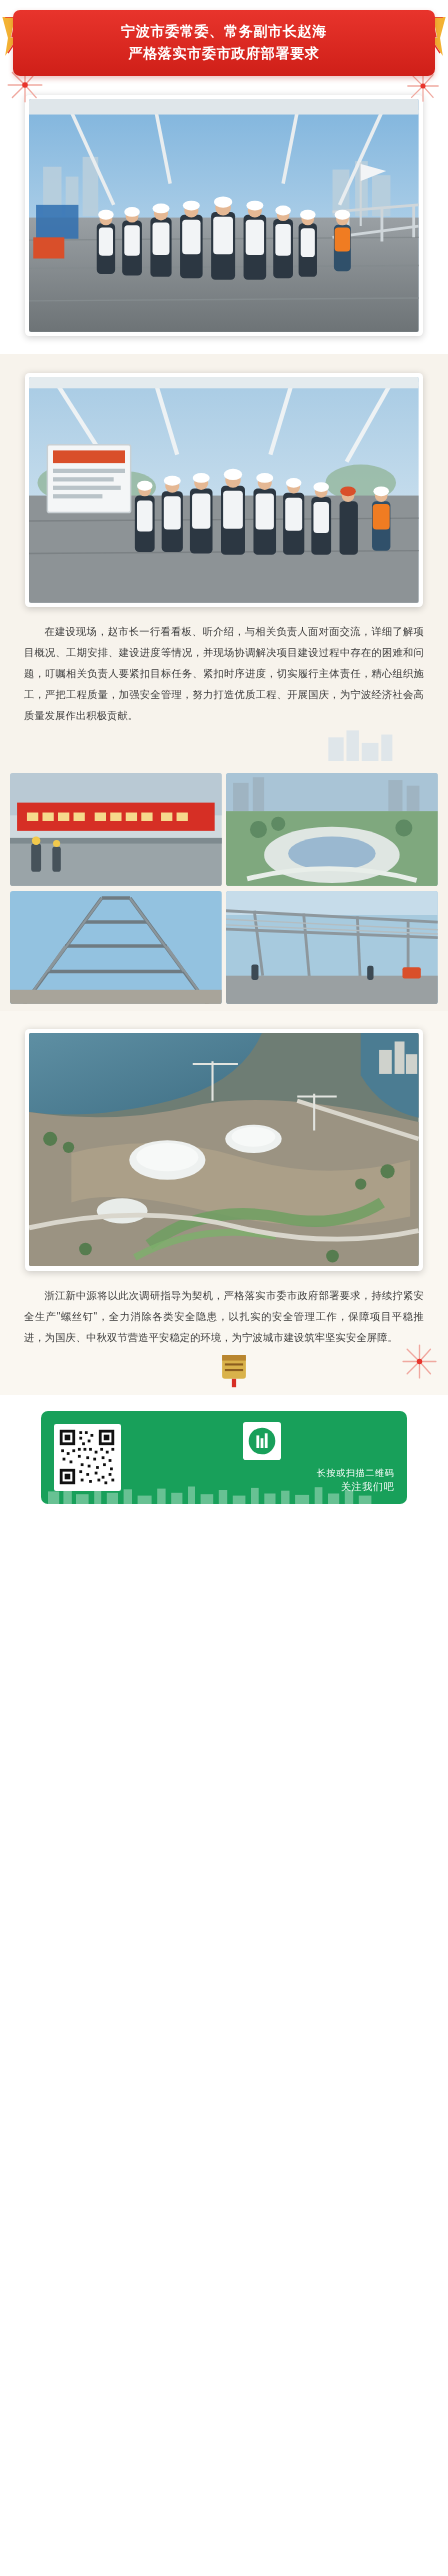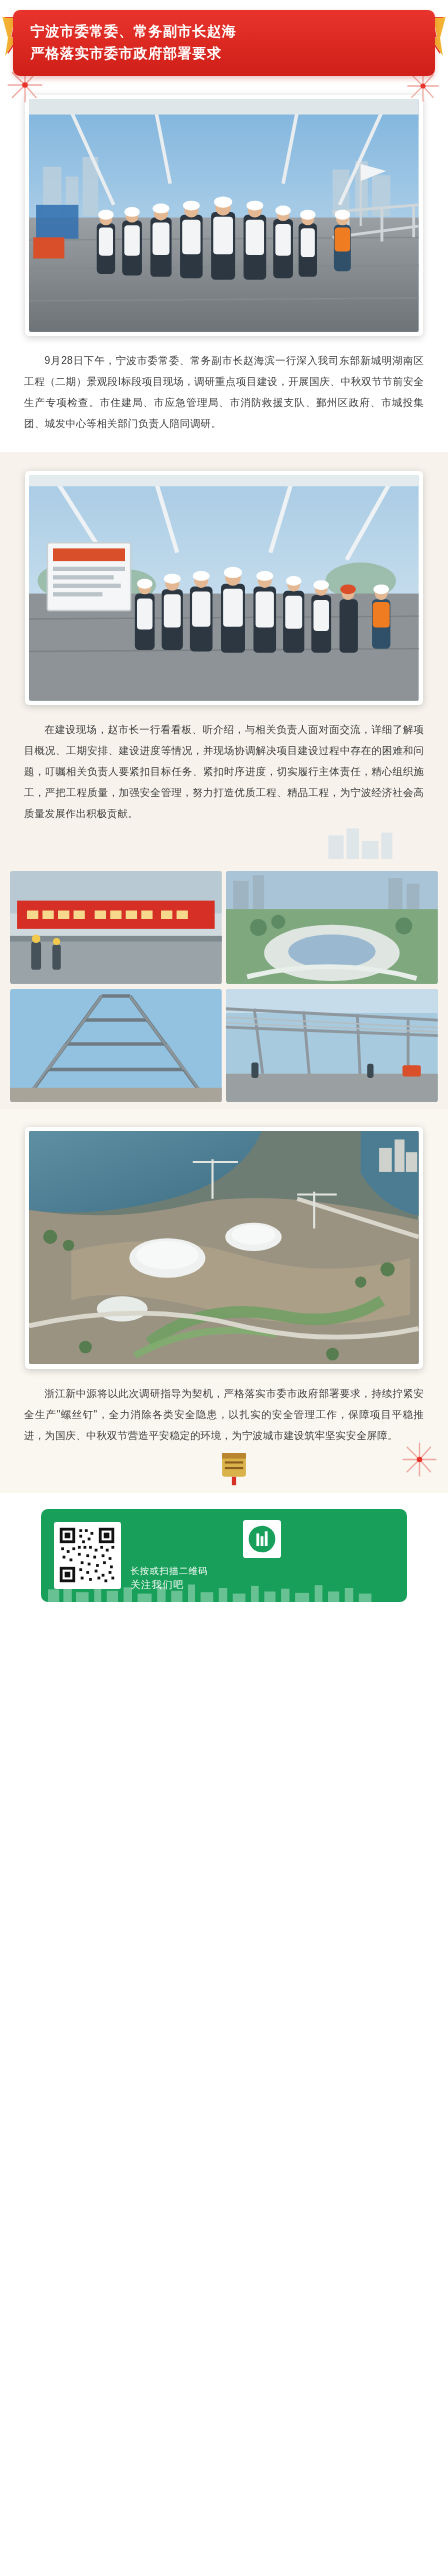--- a/index.html
+++ b/index.html
@@ -28,21 +28,21 @@
     background: linear-gradient(180deg, #e8342c 0%, #cf1f18 100%);
     border-radius: 7px;
     padding: 9.8px 18px 11.2px 18px;
     box-shadow: 0 2.1px 5.6px rgba(180,30,25,0.25);
     z-index: 3;
   }
   .title-banner .line {
     color: #fff;
     font-size: 14px;
     line-height: 22.4px;
-    text-align: left;
+    text-align: center;
     letter-spacing: 0.7px;
     font-weight: bold;
     white-space: nowrap;
   }
   .ribbon-left, .ribbon-right {
     position: absolute;
     top: 17px;
     width: 32px;
     height: 39px;
     z-index: 2;
@@ -128,21 +128,21 @@
     overflow: hidden;
   }
   .qr-box {
     width: 67px; height: 67px;
     background: #fff;
     border-radius: 2.1px;
     padding: 3.5px;
     flex: 0 0 auto;
     z-index: 2;
   }
-  .qr-right { z-index: 2; color: #fff; flex: 1; text-align: left; }
+  .qr-right { z-index: 2; color: #fff; flex: 1; text-align: right; }
   .qr-logo {
     width: 38px; height: 38px;
     background: #fff;
     border-radius: 2.8px;
     margin: 0 auto 5.6px auto;
     display: flex; align-items: center; justify-content: center;
   }
   .qr-line1 { font-size: 9px; line-height: 14px; letter-spacing: 0.7px; }
   .qr-line2 { font-size: 10px; line-height: 13.3px; letter-spacing: 0.7px; opacity: .95; }
   .qr-city {
@@ -314,21 +314,20 @@
           <ellipse cx="444" cy="164" rx="11" ry="7" fill="#fff"></ellipse>
         </g>
 
         <g>
           <line x1="470" y1="90" x2="470" y2="180" stroke="#cfd6da" stroke-width="3"></line>
           <path d="M470 92 L506 102 L470 116 Z" fill="#f2f4f6"></path>
         </g>
       </svg>
     </div>
 
-    <p class="body-text">9月28日下午，宁波市委常委、常务副市长赵海滨一行深入我司东部新城明湖南区工程（二期）景观段I标段项目现场，调研重点项目建设，开展国庆、中秋双节节前安全生产专项检查。市住建局、市应急管理局、市消防救援支队、鄞州区政府、市城投集团、城发中心等相关部门负责人陪同调研。</p>
   </div>
 
   <div class="sec-beige">
 
     <div class="photo-frame">
       <svg class="scene ph" viewBox="0 0 552 320">
         <defs>
           <linearGradient id="sky2" x1="0" y1="0" x2="0" y2="1">
             <stop offset="0%" stop-color="#a8cbe4"></stop>
               <stop offset="100%" stop-color="#dceaf3"></stop>
@@ -408,21 +407,21 @@
 
         <g>
           <rect x="486" y="176" width="26" height="70" rx="6" fill="#30506a"></rect>
           <rect x="487" y="180" width="24" height="36" rx="5" fill="#f07c22"></rect>
           <circle cx="499" cy="168" r="9" fill="#e5b894"></circle>
           <ellipse cx="499" cy="162" rx="11" ry="7" fill="#fff"></ellipse>
         </g>
       </svg>
     </div>
 
-    <p class="body-text">在建设现场，赵市长一行看看板、听介绍，与相关负责人面对面交流，详细了解项目概况、工期安排、建设进度等情况，并现场协调解决项目建设过程中存在的困难和问题，叮嘱相关负责人要紧扣目标任务、紧扣时序进度，切实履行主体责任，精心组织施工，严把工程质量，加强安全管理，努力打造优质工程、精品工程，为宁波经济社会高质量发展作出积极贡献。</p>
+    <p class="body-text">在建设现场，赵市长一行看看板、听介绍，与相关负责人面对面交流，详细了解项目概况、工期安排、建设进度等情况，并现场协调解决项目建设过程中存在的困难和问题，叮嘱相关负责人要紧扣目标任务、紧扣时序进度，切实履行主体责任，精心组织施工，严把工程质量，加强安全管理，努力打造优质工程、开展国庆，为宁波经济社会高质量发展作出积极贡献。</p>
 
     <div class="city-deco">
       <svg width="448" height="32" viewBox="0 0 640 46">
         <g fill="#dfe6ea">
           <rect x="470" y="12" width="22" height="34"></rect>
             <rect x="496" y="2" width="18" height="44"></rect>
           <rect x="518" y="20" width="24" height="26"></rect>
             <rect x="546" y="8" width="16" height="38"></rect>
         </g>
       </svg>

